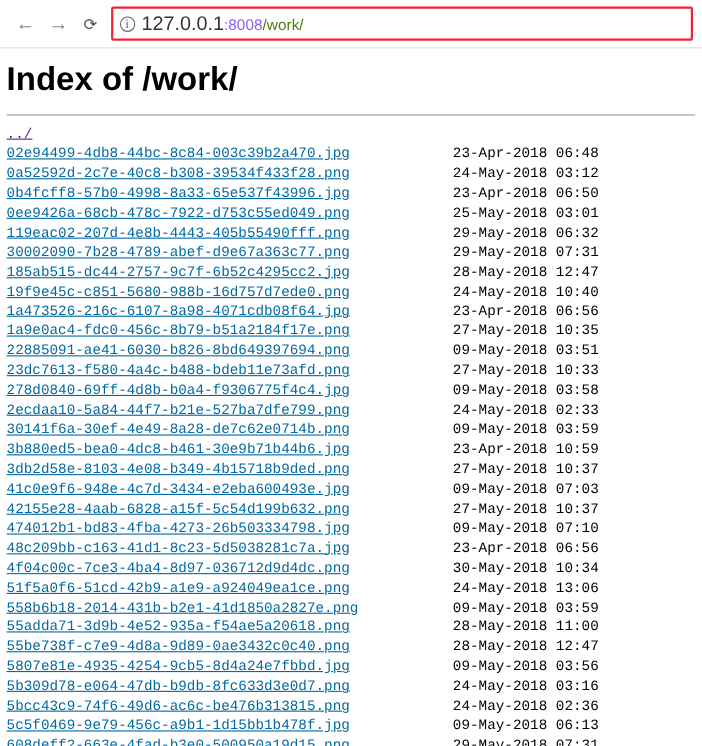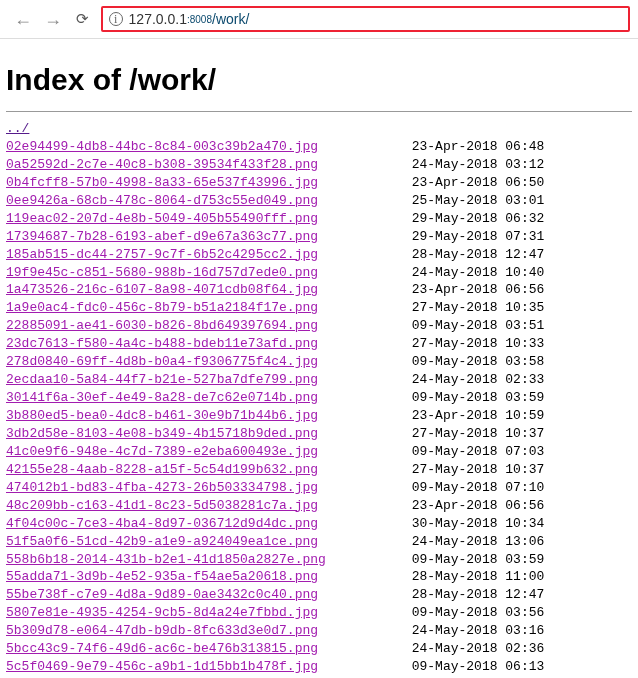--- a/index.html
+++ b/index.html
@@ -2,28 +2,28 @@
 <html><head>
 <meta charset="utf-8">
 <style>
 * { margin: 0; padding: 0; box-sizing: border-box; }
 body { font-family: Arial, sans-serif; background: #fff; width: 638px; }
 .browser-bar { display: flex; align-items: center; padding: 6px 8px; background: #fff; border-bottom: 1px solid #ddd; }
 .nav-btn { color: #888; font-size: 18px; padding: 0 6px; cursor: default; }
 .reload-btn { color: #555; font-size: 15px; padding: 0 8px; cursor: pointer; }
 .url-bar { flex: 1; display: flex; align-items: center; border: 2px solid #e23; padding: 3px 6px; margin-left: 4px; border-radius: 2px; }
 .url-icon { color: #666; font-size: 12px; border: 1px solid #666; border-radius: 50%; width: 14px; height: 14px; display: inline-flex; align-items: center; justify-content: center; margin-right: 6px; font-family: serif; }
-.url-host { color: #333; font-size: 14px; }
-.url-port { color: #0c4a6e; font-size: 10px; }
-.url-path { color: #0c4a6e; font-size: 14px; }
+.url-host { color: #333; font-size: 18px; }
+.url-port { color: #8b5cf6; font-size: 14px; }
+.url-path { color: #4d7c0f; font-size: 14px; }
 .content { padding: 8px 6px; }
-h1 { font-size: 30px; font-weight: bold; margin: 16px 0 14px 0; }
+h1 { font-size: 30px; font-weight: bold; margin: 4px 0 14px 0; }
 hr { border: none; border-top: 1px solid #999; margin-bottom: 8px; }
 pre { font-family: "Courier New", monospace; font-size: 13px; line-height: 1.38; white-space: pre; }
-pre a { color: #a21caf; text-decoration: underline; }
+pre a { color: #0369a1; text-decoration: underline; }
 pre a.visited { color: #551a8b; }
 </style>
 </head>
 <body>
 
 <div class="browser-bar">
   <span class="nav-btn">←</span>
   <span class="nav-btn">→</span>
   <span class="reload-btn">⟳</span>
   <div class="url-bar">
@@ -34,36 +34,36 @@
   </div>
 </div>
 
 <div class="content">
   <h1>Index of /work/</h1>
   <hr>
   <pre id="listing"><a href="#" class="visited">../</a>
 <a href="#">02e94499-4db8-44bc-8c84-003c39b2a470.jpg</a>            23-Apr-2018 06:48                  13733
 <a href="#">0a52592d-2c7e-40c8-b308-39534f433f28.png</a>            24-May-2018 03:12                  51377
 <a href="#">0b4fcff8-57b0-4998-8a33-65e537f43996.jpg</a>            23-Apr-2018 06:50                  23613
-<a href="#">0ee9426a-68cb-478c-8064-d753c55ed049.png</a>            25-May-2018 03:01                  32877
-<a href="#">119eac02-207d-4e8b-5049-405b55490fff.png</a>            29-May-2018 06:32                  43828
-<a href="#">17394687-7b28-6193-abef-d9e67a363c77.png</a>            29-May-2018 07:31                  32877
+<a href="#">0ee9426a-68cb-478c-7922-d753c55ed049.png</a>            25-May-2018 03:01                  32877
+<a href="#">119eac02-207d-4e8b-4443-405b55490fff.png</a>            29-May-2018 06:32                  43828
+<a href="#">30002090-7b28-4789-abef-d9e67a363c77.png</a>            29-May-2018 07:31                  32877
 <a href="#">185ab515-dc44-2757-9c7f-6b52c4295cc2.jpg</a>            28-May-2018 12:47                  72557
 <a href="#">19f9e45c-c851-5680-988b-16d757d7ede0.png</a>            24-May-2018 10:40                  32877
 <a href="#">1a473526-216c-6107-8a98-4071cdb08f64.jpg</a>            23-Apr-2018 06:56                   7526
 <a href="#">1a9e0ac4-fdc0-456c-8b79-b51a2184f17e.png</a>            27-May-2018 10:35                  32877
 <a href="#">22885091-ae41-6030-b826-8bd649397694.png</a>            09-May-2018 03:51                  39377
 <a href="#">23dc7613-f580-4a4c-b488-bdeb11e73afd.png</a>            27-May-2018 10:33                  72557
 <a href="#">278d0840-69ff-4d8b-b0a4-f9306775f4c4.jpg</a>            09-May-2018 03:58                  16608
 <a href="#">2ecdaa10-5a84-44f7-b21e-527ba7dfe799.png</a>            24-May-2018 02:33                  51377
 <a href="#">30141f6a-30ef-4e49-8a28-de7c62e0714b.png</a>            09-May-2018 03:59                  39278
 <a href="#">3b880ed5-bea0-4dc8-b461-30e9b71b44b6.jpg</a>            23-Apr-2018 10:59                  19847
 <a href="#">3db2d58e-8103-4e08-b349-4b15718b9ded.png</a>            27-May-2018 10:37                  41899
-<a href="#">41c0e9f6-948e-4c7d-7389-e2eba600493e.jpg</a>            09-May-2018 07:03                  24407
-<a href="#">42155e28-4aab-8228-a15f-5c54d199b632.png</a>            27-May-2018 10:37                  72557
+<a href="#">41c0e9f6-948e-4c7d-3434-e2eba600493e.jpg</a>            09-May-2018 07:03                  24407
+<a href="#">42155e28-4aab-6828-a15f-5c54d199b632.png</a>            27-May-2018 10:37                  72557
 <a href="#">474012b1-bd83-4fba-4273-26b503334798.jpg</a>            09-May-2018 07:10                  41899
 <a href="#">48c209bb-c163-41d1-8c23-5d5038281c7a.jpg</a>            23-Apr-2018 06:56                  12751
 <a href="#">4f04c00c-7ce3-4ba4-8d97-036712d9d4dc.png</a>            30-May-2018 10:34                  27099
 <a href="#">51f5a0f6-51cd-42b9-a1e9-a924049ea1ce.png</a>            24-May-2018 13:06                  28019
 <a href="#">558b6b18-2014-431b-b2e1-41d1850a2827e.png</a>           09-May-2018 03:59                  27592
 <a href="#">55adda71-3d9b-4e52-935a-f54ae5a20618.png</a>            28-May-2018 11:00                  32877
 <a href="#">55be738f-c7e9-4d8a-9d89-0ae3432c0c40.png</a>            28-May-2018 12:47                  41899
 <a href="#">5807e81e-4935-4254-9cb5-8d4a24e7fbbd.jpg</a>            09-May-2018 03:56                  14801
 <a href="#">5b309d78-e064-47db-b9db-8fc633d3e0d7.png</a>            24-May-2018 03:16                  49494
 <a href="#">5bcc43c9-74f6-49d6-ac6c-be476b313815.png</a>            24-May-2018 02:36                  49494

